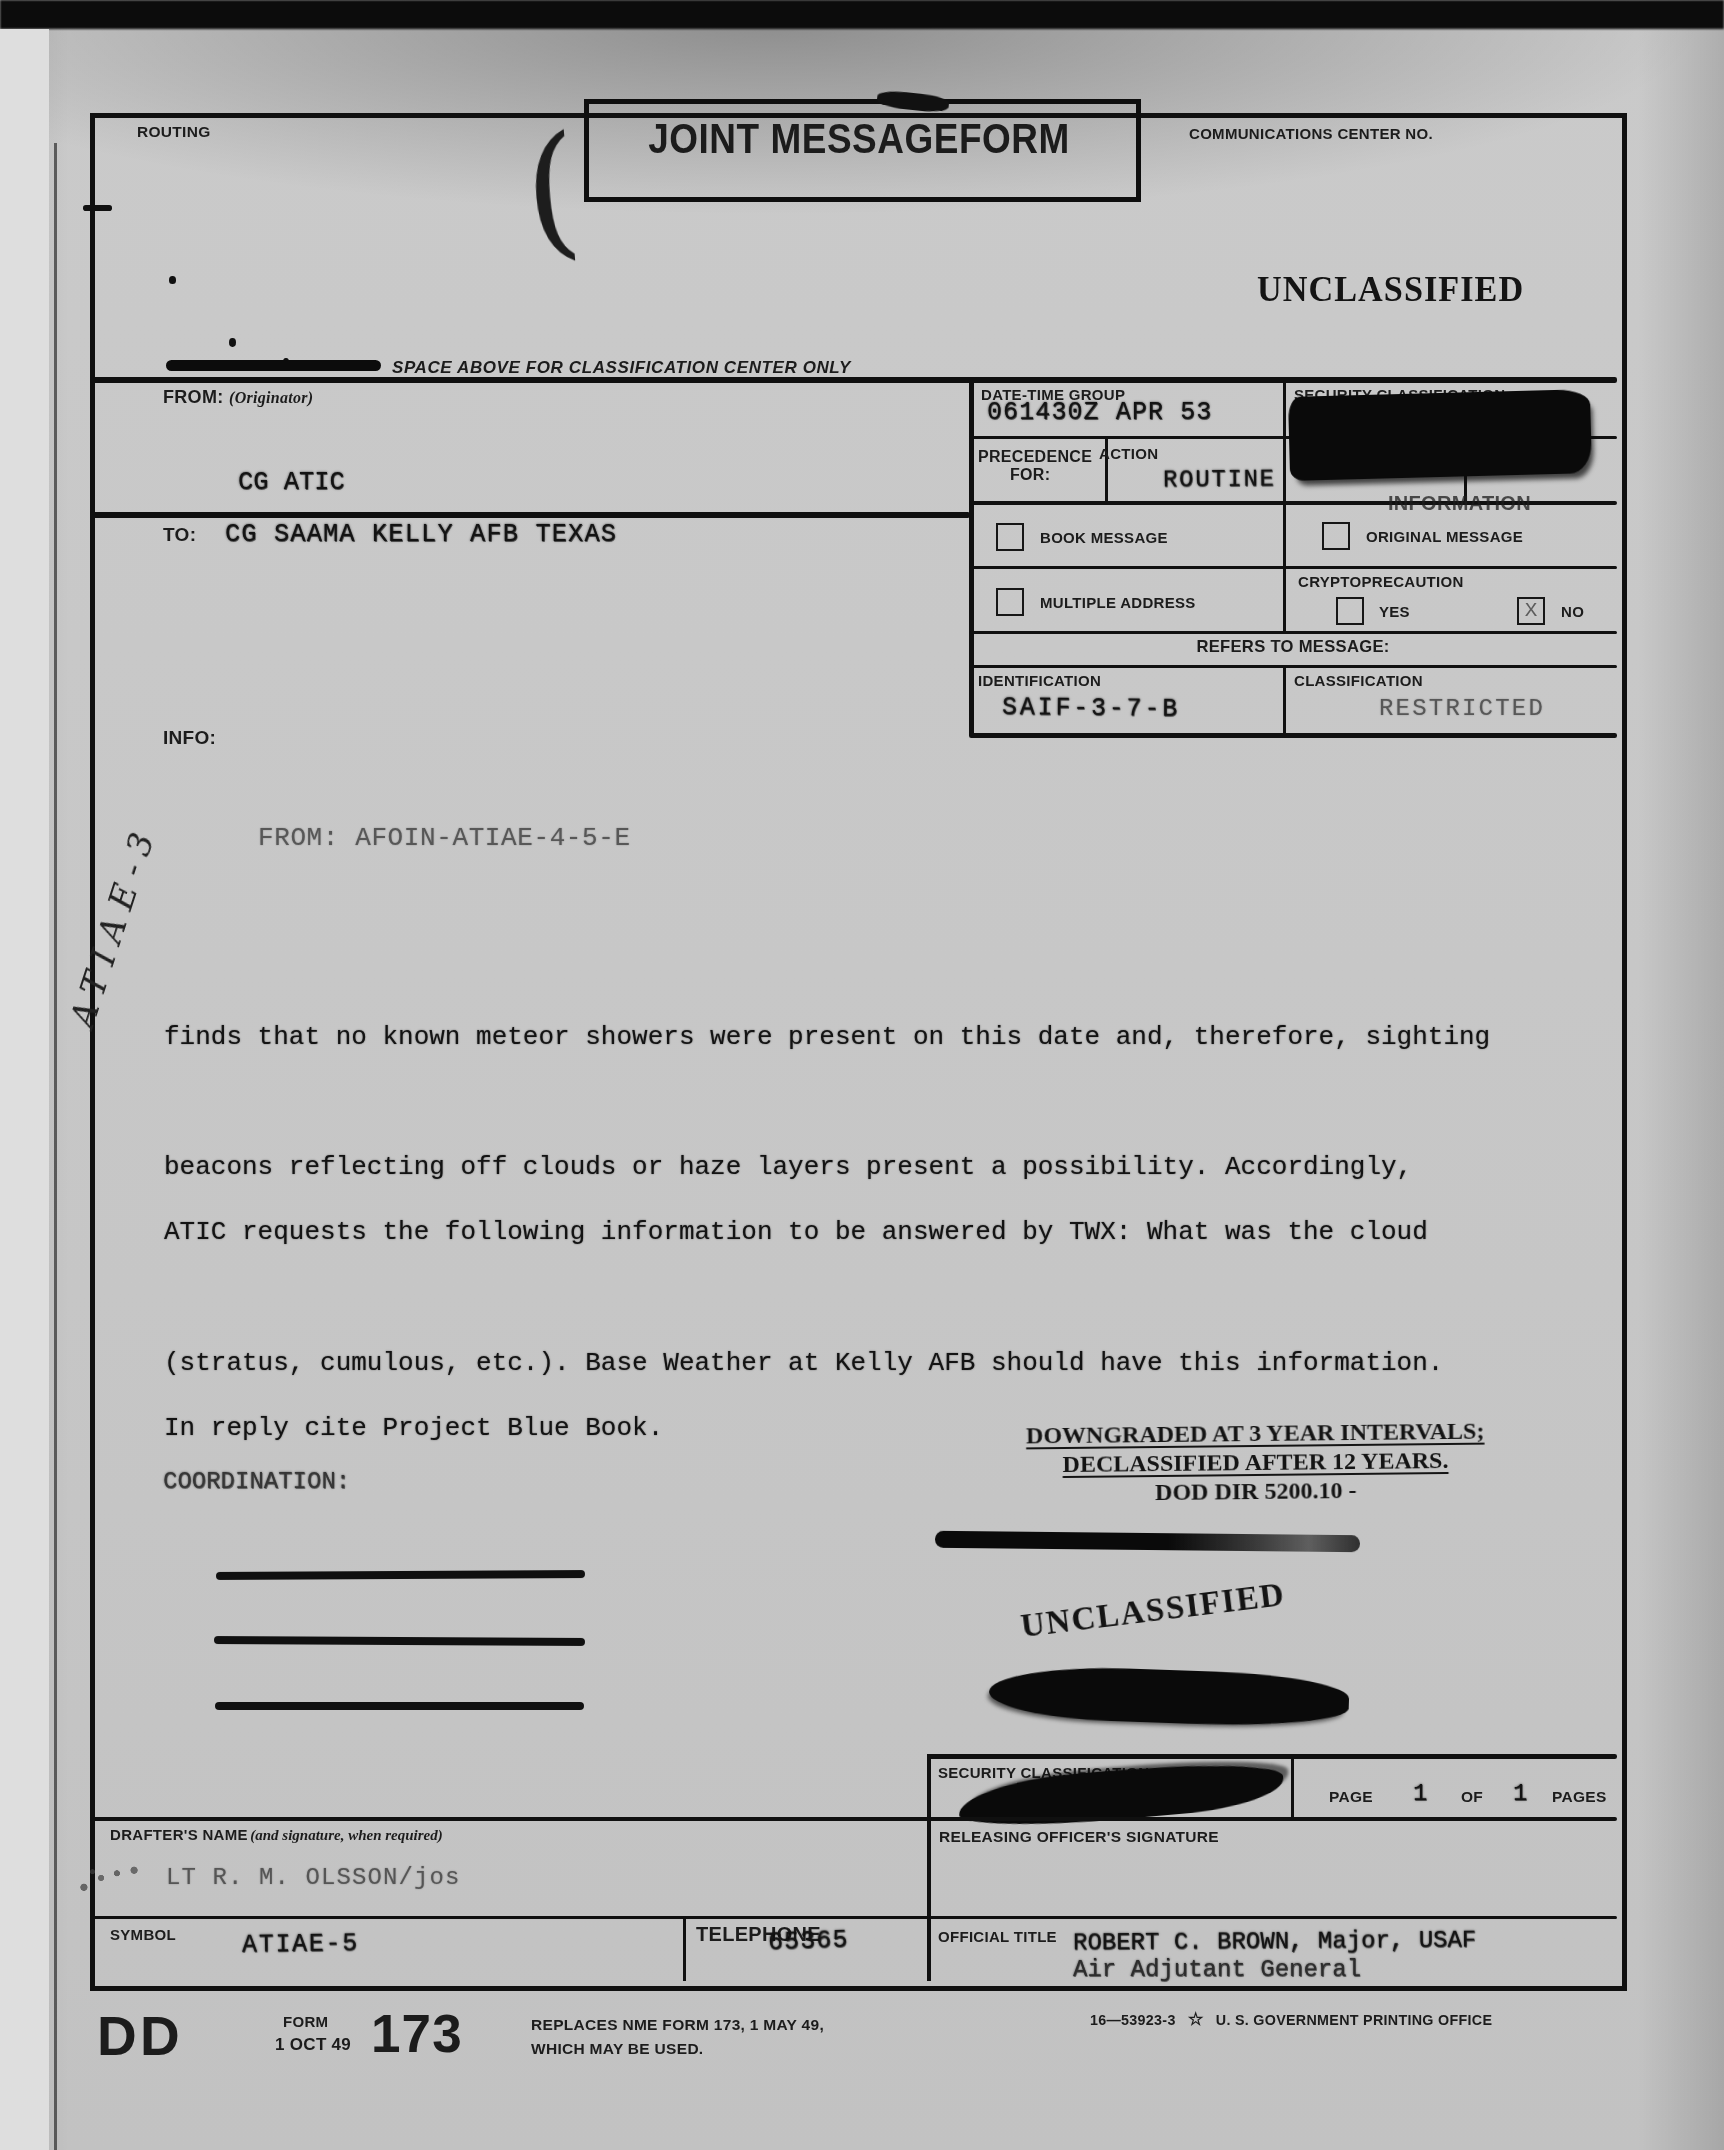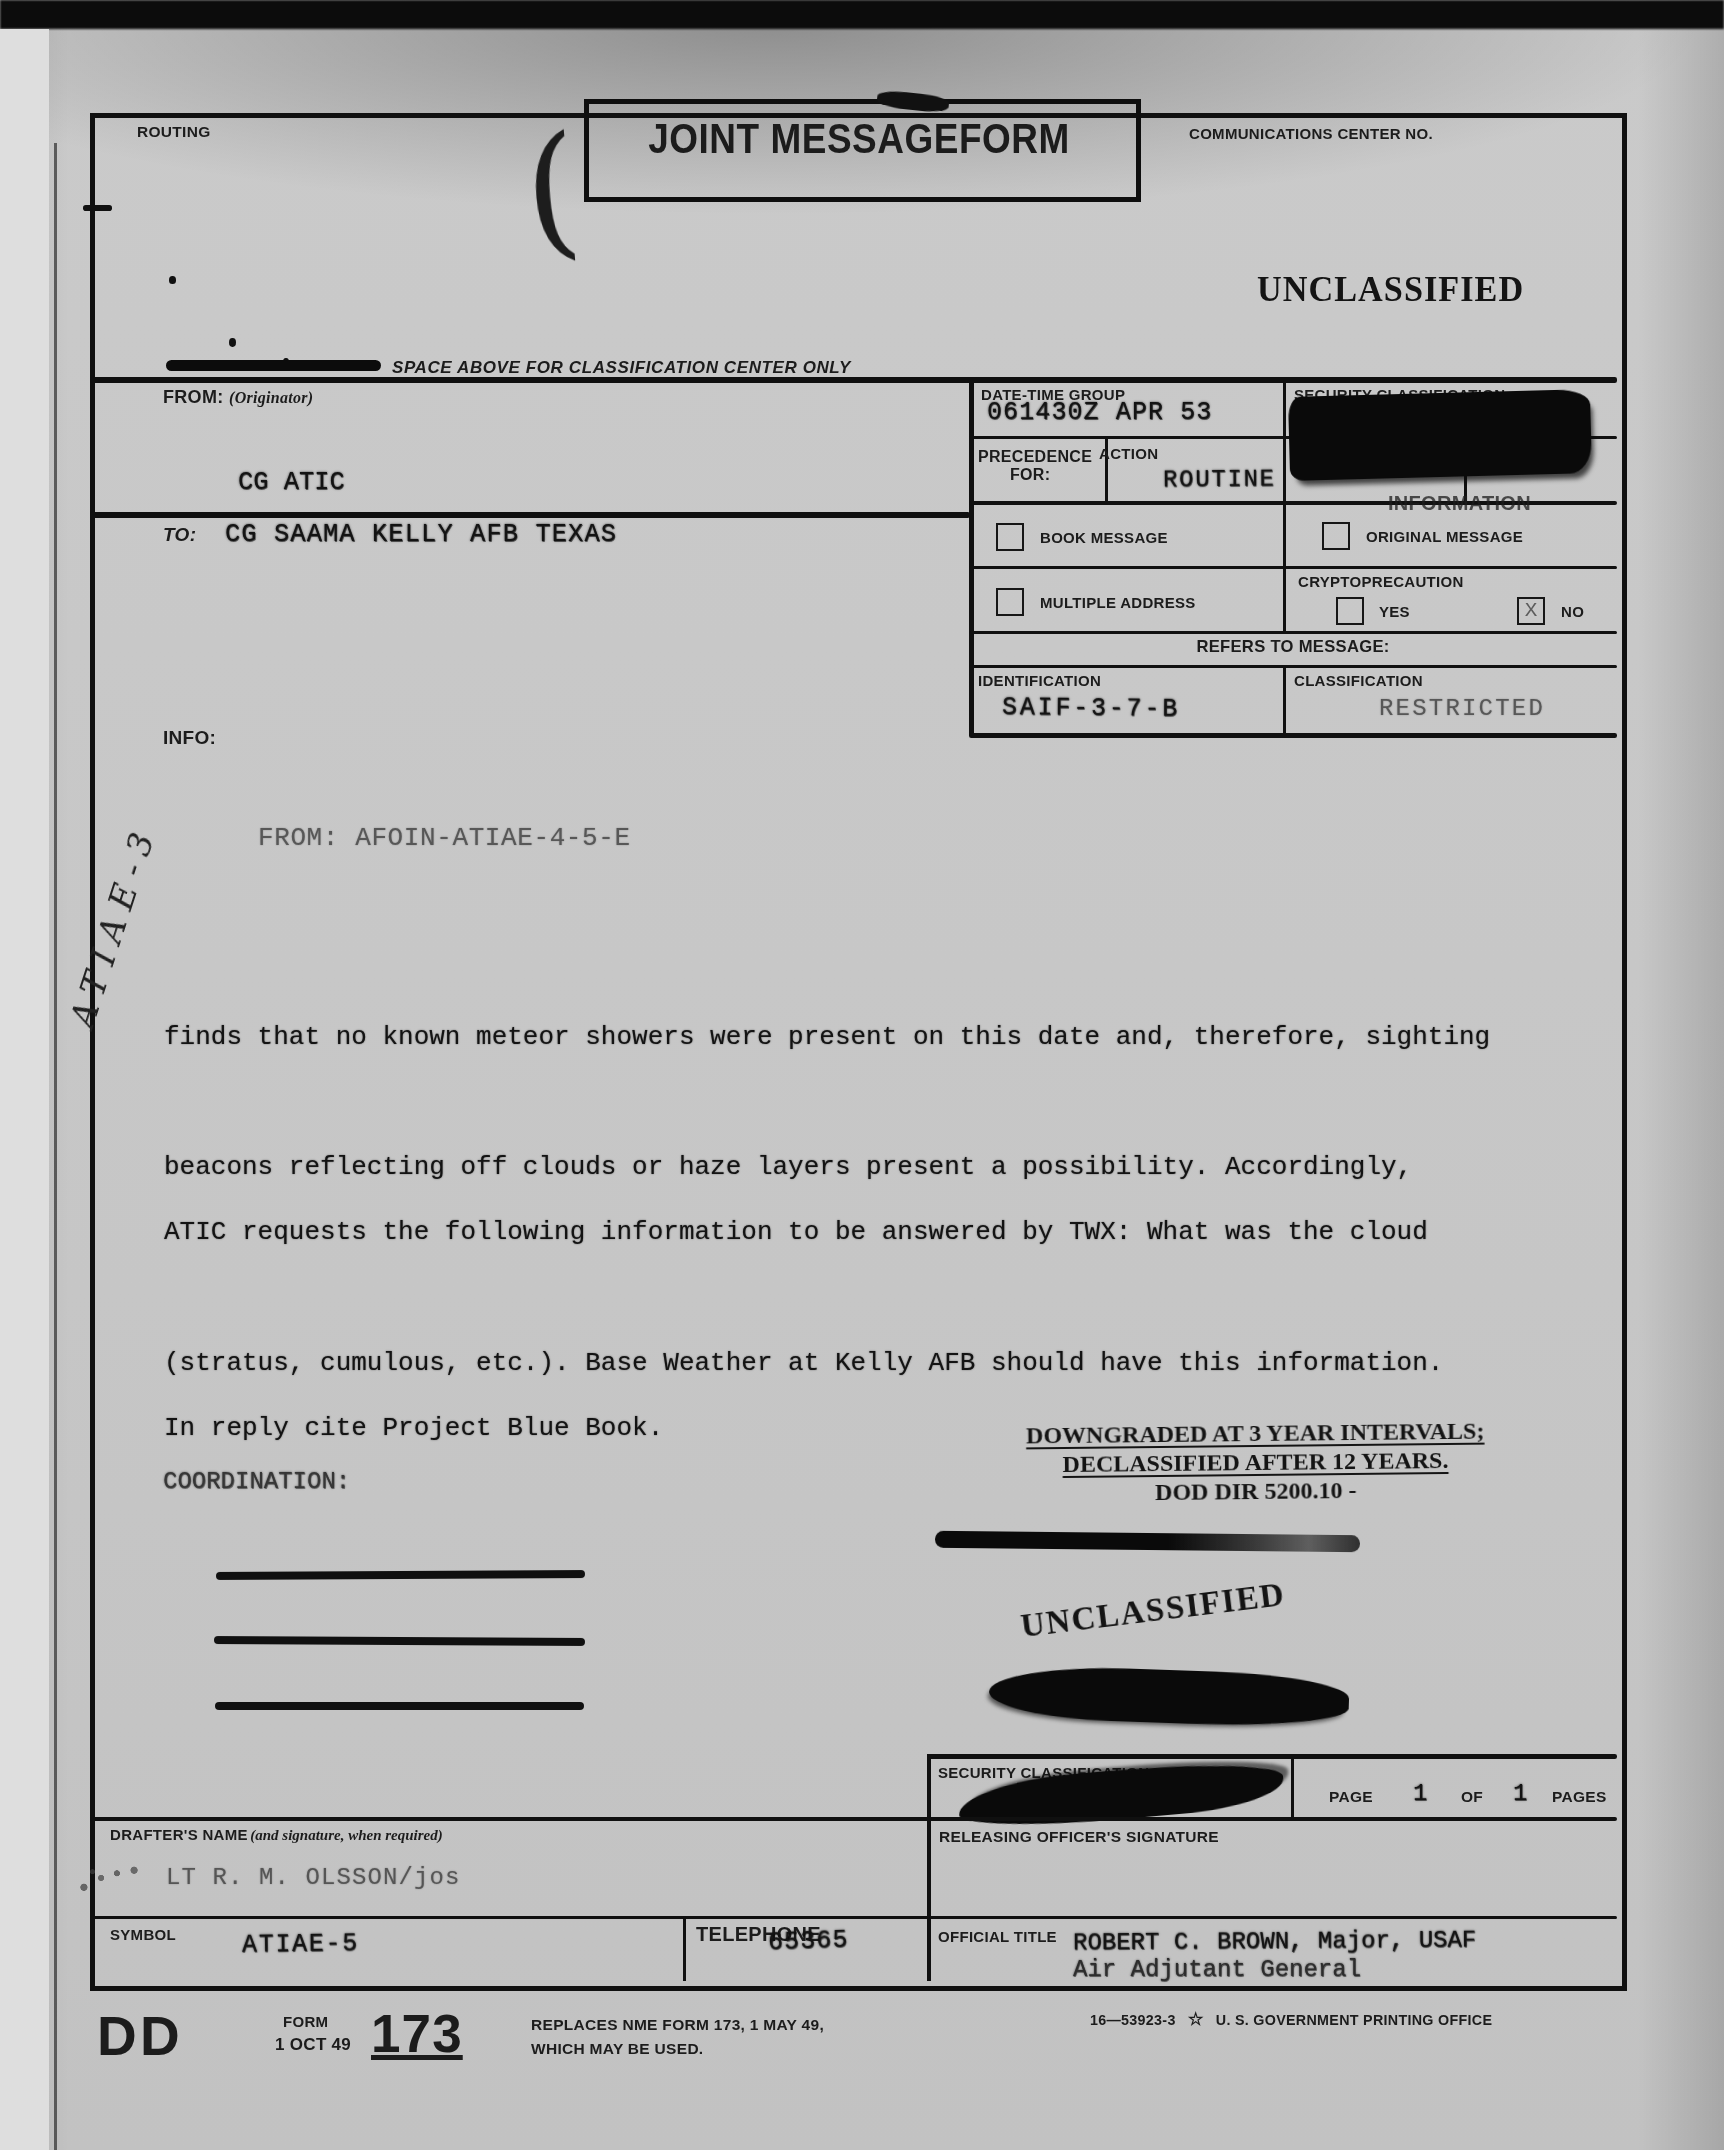--- a/index.html
+++ b/index.html
@@ -56,21 +56,21 @@
   <div class="abs" style="left:166px;top:360px;width:215px;height:11px;background:#0c0c0c;border-radius:5.5px;filter:blur(0.6px);"></div>
   <div class="abs label" style="left:392px;top:358px;font-size:17px;font-style:italic;letter-spacing:0.6px;">SPACE ABOVE FOR CLASSIFICATION CENTER ONLY</div>
   <div class="abs hline" style="left:90px;top:377px;width:1527px;height:6px;"></div>
 
   <div class="abs label" style="left:163px;top:387px;font-size:18px;">FROM:</div>
   <div class="abs label" style="left:229px;top:389px;font-size:16px;font-style:italic;font-family:'Liberation Serif',serif;">(Originator)</div>
   <div class="abs typed typed-heavy" style="left:238px;top:468px;font-size:25.4px;">CG ATIC</div>
 
   <div class="abs hline" style="left:90px;top:512px;width:880px;height:6px;"></div>
 
-  <div class="abs label" style="left:163px;top:524px;font-size:19px;font-style:italic;">TO:</div>
+  <div class="abs label" style="left:163px;top:524px;font-size:19px;">TO:</div>
   <div class="abs typed typed-heavy" style="left:225px;top:520px;font-size:25.4px;letter-spacing:1.1px;">CG SAAMA KELLY AFB TEXAS</div>
 
   <div class="abs label" style="left:163px;top:727px;font-size:19px;">INFO:</div>
 
   <div class="abs vline" style="left:969px;top:377px;width:5px;height:359px;"></div>
   <div class="abs vline" style="left:1283px;top:377px;width:3.3px;height:255px;"></div>
   <div class="abs vline" style="left:1283px;top:666px;width:3.3px;height:71px;"></div>
   <div class="abs hline" style="left:969px;top:436px;width:648px;height:2.8px;"></div>
   <div class="abs hline" style="left:969px;top:501px;width:648px;height:3.9px;"></div>
   <div class="abs hline" style="left:969px;top:566px;width:648px;height:2.8px;"></div>
@@ -184,21 +184,21 @@
   <div class="abs label" style="left:696px;top:1923px;font-size:20px;">TELEPHONE</div>
   <div class="abs typed typed-heavy" style="left:768px;top:1927px;font-size:25px;letter-spacing:1.1px;transform:rotate(-2deg);">65365</div>
 
   <div class="abs label" style="left:938px;top:1928px;font-size:15px;">OFFICIAL TITLE</div>
   <div class="abs typed typed-heavy" style="left:1073px;top:1928px;font-size:24px;transform:rotate(-.4deg);">ROBERT C. BROWN, Major, USAF</div>
   <div class="abs typed typed-heavy" style="left:1073px;top:1956px;font-size:24px;opacity:.85;">Air Adjutant General</div>
 
   <div class="abs label" style="left:97px;top:2004px;font-size:55px;letter-spacing:3.3px;filter:blur(0.3px);">DD</div>
   <div class="abs label" style="left:283px;top:2013px;font-size:15px;">FORM</div>
   <div class="abs label" style="left:275px;top:2035px;font-size:17px;">1 OCT 49</div>
-  <div class="abs label" style="left:371px;top:2003px;font-size:53px;letter-spacing:1.1px;filter:blur(0.3px);text-decoration:underline;">173</div>
+  <div class="abs label" style="left:371px;top:2003px;font-size:53px;letter-spacing:1.1px;filter:blur(0.3px);">173</div>
   <div class="abs label" style="left:531px;top:2013px;font-size:15.5px;line-height:24px;">
     <span>REPLACES NME FORM 173, 1 MAY 49,</span><br>
     <span>WHICH MAY BE USED.</span>
   </div>
   <div class="abs label" style="left:1090px;top:2009px;font-size:14.3px;">
     <span>16—53923-3</span>
     <span style="font-size:17.7px;padding:0 7.7px;">☆</span>
     <span>U. S. GOVERNMENT PRINTING OFFICE</span>
   </div>
 

